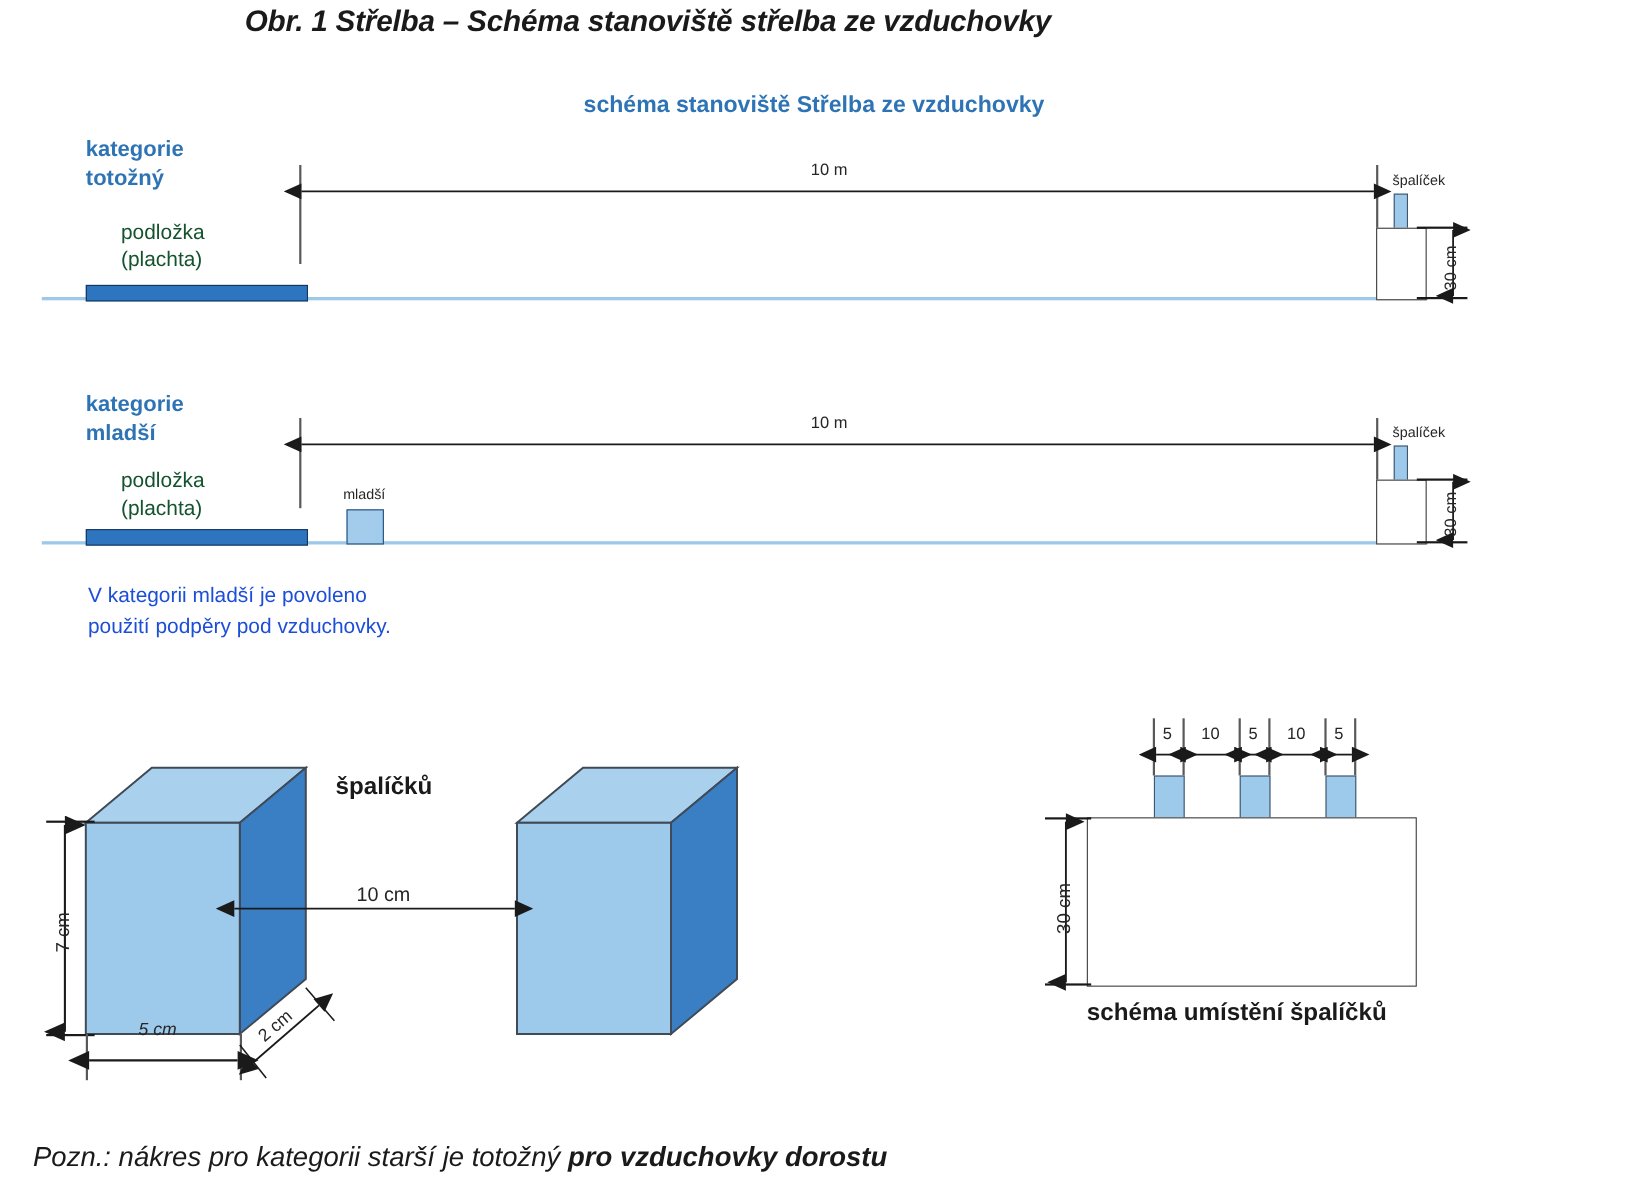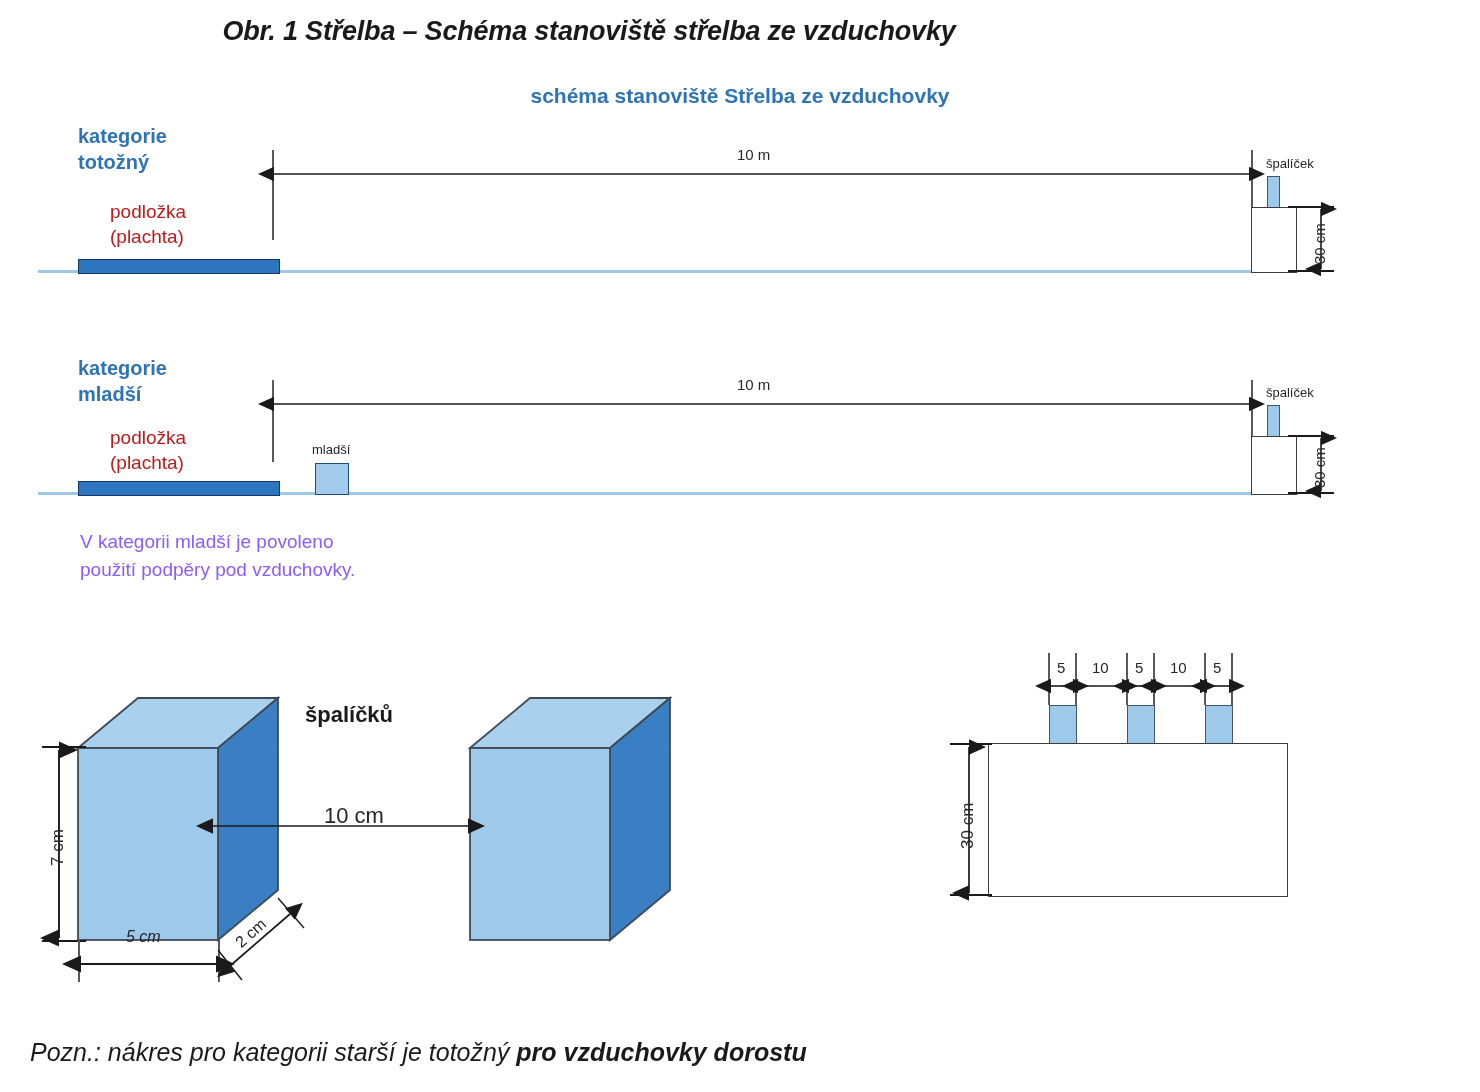--- a/index.html
+++ b/index.html
@@ -1,26 +1,26 @@
 <!DOCTYPE html>
 <html><head>
 <meta charset="utf-8">
 <style>
   html,body{margin:0;padding:0;background:#fff;}
   body{width:1480px;height:1092px;position:relative;
        font-family:"Liberation Sans","DejaVu Sans",sans-serif;color:#1a1a1a;}
   .abs{position:absolute;}
-  #title{left:0;top:16px;width:1178px;text-align:center;
+  #title{left:0;top:4px;width:1178px;text-align:center;
          font-size:27px;font-style:italic;font-weight:bold;letter-spacing:-0.2px;}
   #subtitle{left:0;top:84px;width:1480px;text-align:center;
             font-size:21px;font-weight:bold;color:#2E74B5;}
   .catlabel{font-size:20px;font-weight:bold;color:#2E74B5;line-height:1.28;}
-  .matlabel{font-size:19px;color:#b91c1c;line-height:1.3;}
+  .matlabel{font-size:19px;color:#14532d;line-height:1.3;}
   .smalltext{font-size:13px;color:#262626;}
-  .note{font-size:19px;color:#8b5cf6;line-height:1.45;}
+  .note{font-size:19px;color:#1d4ed8;line-height:1.45;}
   #footnote{left:30px;top:1038px;font-size:25px;font-style:italic;}
   #footnote b{font-weight:bold;}
   .ground{background:#9DC8E8;height:3px;}
   .mat{background:#2E75C0;border:1.6px solid #17365D;height:13px;}
   .support{background:#A3CCEC;border:1.5px solid #1F4E79;}
   .peg{background:#9DC9EB;border:1.5px solid #44546A;}
   .table{background:#fff;border:1.7px solid #3B3B3B;}
   .vline{background:#595959;width:1.7px;}
   .hline{background:#1a1a1a;height:1.6px;}
   .dimtxt{font-size:15px;color:#262626;white-space:nowrap;}
@@ -163,21 +163,21 @@
 
   <svg class="abs" style="left:470px;top:58px;" width="200" height="260">
     <polygon points="0,50 60,0 200,0 140,50" fill="#A9D1EE" stroke="#404A57" stroke-width="1.8"></polygon>
     <polygon points="140,50 200,0 200,192 140,242" fill="#3A7FC4" stroke="#404A57" stroke-width="1.8"></polygon>
     <rect x="0" y="50" width="140" height="192" fill="#9DC9EB" stroke="#404A57" stroke-width="1.8"></rect>
   </svg>
 
   <svg class="abs" style="left:210px;top:178px;" width="262" height="16">
     <line x1="3" y1="8" x2="258" y2="8" stroke="#1a1a1a" stroke-width="1.7" marker-start="url(#ahL)" marker-end="url(#ahR)"></line>
   </svg>
-  <div class="abs dimtxt" style="left:324px;top:163px;font-size:22px;">10 cm</div>
+  <div class="abs dimtxt" style="left:324px;top:163px;font-size:18px;">10 cm</div>
 </div>
 
 <div class="abs" style="left:930px;top:645px;width:420px;height:300px;">
 
   <div class="abs vline" style="left:118px;top:8px;height:52px;"></div>
   <div class="abs vline" style="left:145px;top:8px;height:52px;"></div>
   <div class="abs vline" style="left:196px;top:8px;height:52px;"></div>
   <div class="abs vline" style="left:223px;top:8px;height:52px;"></div>
   <div class="abs vline" style="left:274px;top:8px;height:52px;"></div>
   <div class="abs vline" style="left:301px;top:8px;height:52px;"></div>
@@ -202,17 +202,18 @@
 
   <div class="abs table" style="left:58px;top:98px;width:298px;height:152px;"></div>
 
   <div class="abs hline" style="left:20px;top:98px;width:42px;"></div>
   <div class="abs hline" style="left:20px;top:249px;width:42px;"></div>
   <svg class="abs" style="left:32px;top:98px;" width="14" height="154">
     <line x1="7" y1="4" x2="7" y2="150" stroke="#1a1a1a" stroke-width="1.7" marker-start="url(#avU)" marker-end="url(#avD)"></line>
   </svg>
   <div class="abs dimtxt rot" style="left:28px;top:204px;font-size:17px;">30 cm</div>
 
+  <div class="abs capbold" style="left:58px;top:262px;">schéma umístění špalíčků</div>
 </div>
 
 <div class="abs" id="footnote">
   <span>Pozn.: nákres pro kategorii starší je totožný </span><b>pro vzduchovky dorostu</b>
 </div>
 
 </body></html>

